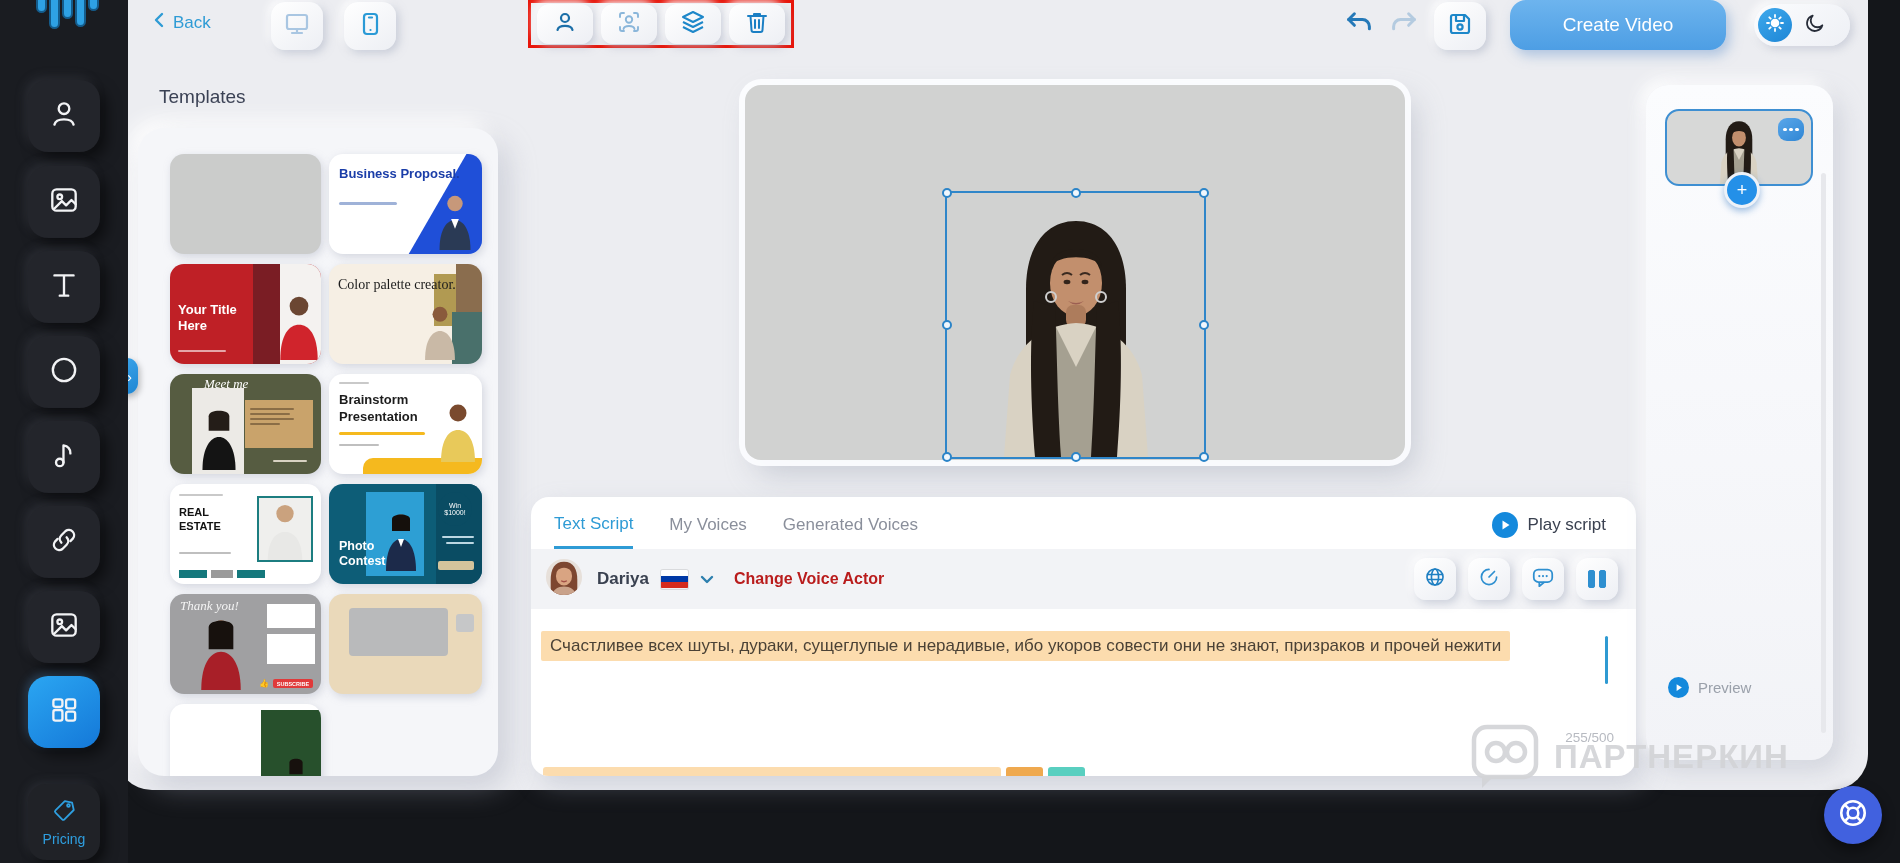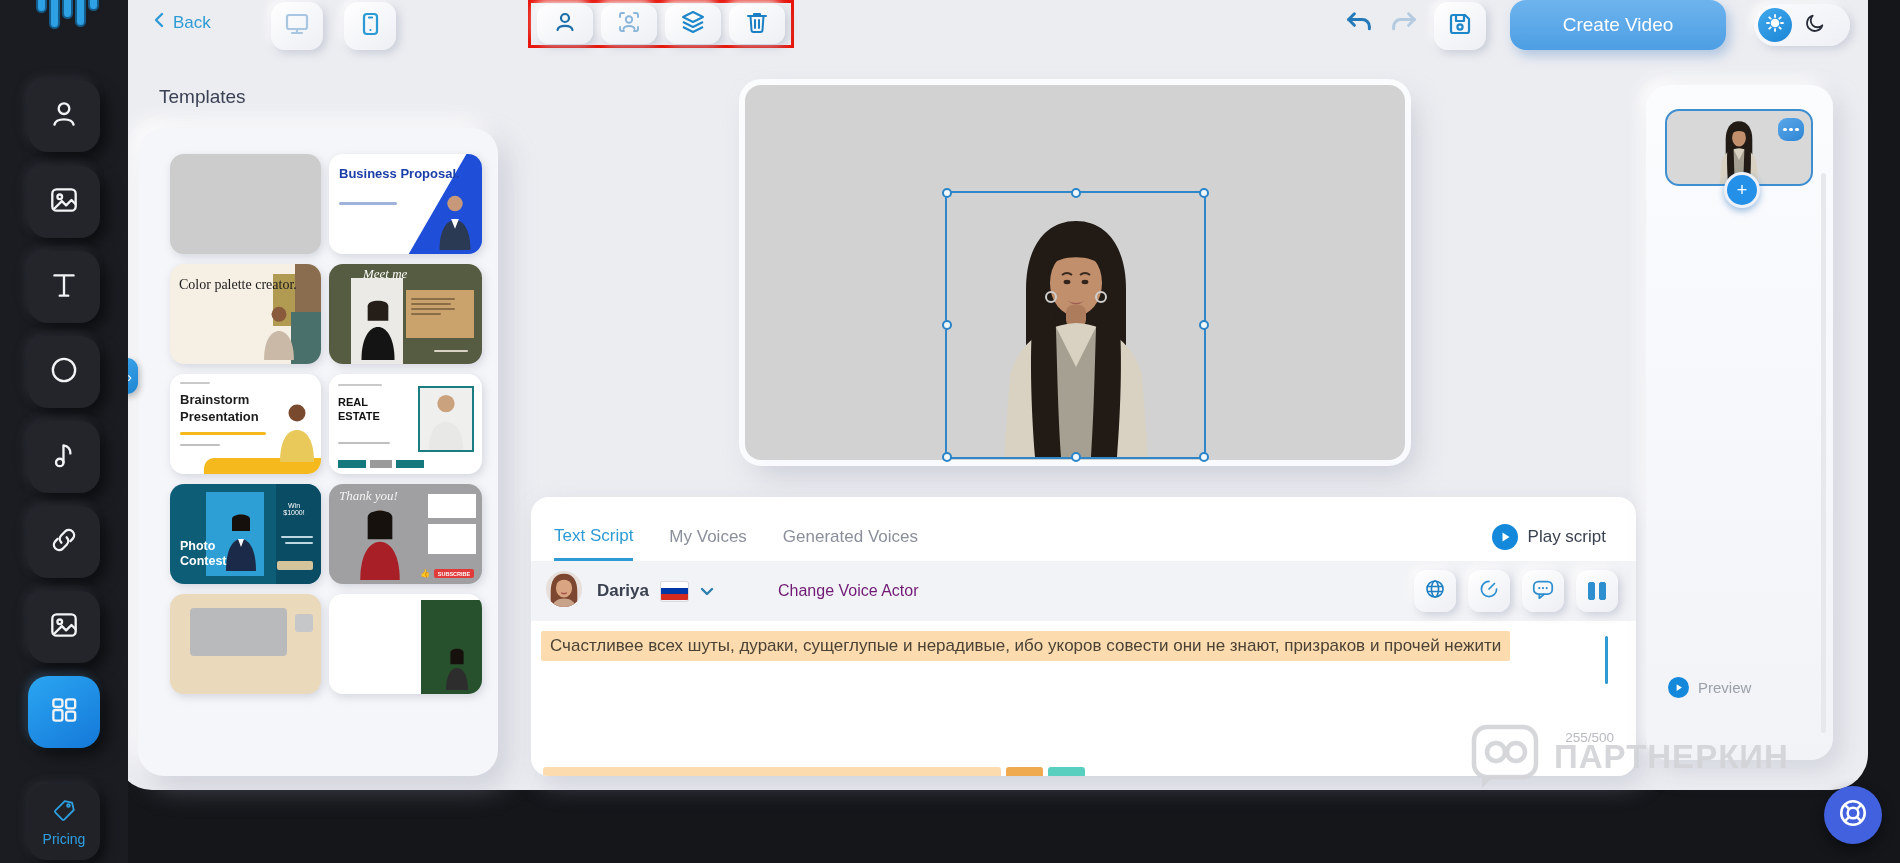--- a/index.html
+++ b/index.html
@@ -62,33 +62,33 @@
   .canvas{position:absolute;left:629px;top:85px;width:660px;height:375px;background:#d1d2d1;border-radius:16px;
        box-shadow:0 0 0 6px rgba(252,253,255,.92),10px 14px 30px rgba(158,164,180,.45);}
   .selection{position:absolute;left:829px;top:191px;width:261px;height:268px;border:2px solid #2f86c9;box-sizing:border-box;}
   .hdl{position:absolute;width:10px;height:10px;border:2.5px solid #2b84c8;background:#f0f7fd;border-radius:50%;
        transform:translate(-50%,-50%);box-sizing:border-box;cursor:pointer;}
   .avatar-main{position:absolute;left:50%;bottom:0;transform:translateX(-50%);}
 
   
   .script{position:absolute;left:415px;top:497px;width:1105px;height:279px;background:#fff;border-radius:18px;
        box-shadow:8px 10px 24px rgba(160,166,182,.35);overflow:hidden;}
-  .script-head{height:48px;display:flex;align-items:center;padding:16px 30px 0 23px;}
+  .script-head{height:48px;display:flex;align-items:center;padding:4px 30px 0 23px;}
   .tab{height:48px;display:flex;align-items:center;font-size:17px;color:#8a8f9b;margin-right:36px;
        box-sizing:border-box;cursor:pointer;}
   .tab.active{color:#2e9bd5;border-bottom:3px solid #2e9bd5;font-weight:500;}
   .playscript{margin-left:auto;display:flex;align-items:center;gap:10px;cursor:pointer;}
   .play-circle{width:26px;height:26px;border-radius:50%;background:#1489dc;display:flex;align-items:center;justify-content:center;}
   .playscript-label{font-size:17px;color:#3a4150;font-weight:500;}
   .voice-row{height:60px;background:#f2f3f6;display:flex;align-items:center;padding:0 18px 0 14px;}
   .voice-name{font-size:17px;color:#3a4150;font-weight:600;margin-left:14px;}
   .flag-ru{width:27px;height:19px;margin-left:12px;border-radius:2px;overflow:hidden;
        box-shadow:0 0 0 1px rgba(0,0,0,.1);display:flex;flex-direction:column;}
   .flag-ru i{flex:1;}
-  .change-voice{font-size:16px;color:#701a75;font-weight:400;margin-left:64px;cursor:pointer;}
+  .change-voice{font-size:16px;color:#b91c1c;font-weight:700;margin-left:20px;cursor:pointer;}
   .v-icons{margin-left:auto;display:flex;gap:12px;}
   .v-btn{width:42px;height:42px;border-radius:12px;}
   .pause-bars{display:flex;gap:4px;}
   .pause-bars i{width:5px;height:16px;background:#2e8fd0;border-radius:2px;border:1px solid #2e8fd0;}
   .line-hl{position:absolute;left:10px;background:#fcdcae;color:#4b4236;font-size:17px;
        padding:5px 9px;border-radius:2px;white-space:nowrap;}
   .caret{position:absolute;left:1074px;top:139px;width:3px;height:48px;background:#2f9ad2;border-radius:2px;}
   .counter{position:absolute;right:22px;top:233px;font-size:13.5px;color:#b7bac1;}
   .cutbar{position:absolute;bottom:0;height:9px;border-radius:3px 3px 0 0;}
 
@@ -305,20 +305,35 @@
             <svg width="42" height="58" viewBox="0 0 40 60">
                 <circle cx="20" cy="12" r="8" fill="#c7987a"></circle>
                 <path d="M4 60C4 38 12 29 20 29s16 9 16 31Z" fill="#2a3a55"></path>
                 <path d="M16 28h8l-4 10Z" fill="#fff"></path>
               </svg>
           </div>
           <div class="abs bp-title" style="left:10px;top:12px;">Business Proposal.</div>
           <div class="abs tiny-line" style="left:10px;top:48px;width:58px;background:#9fb2d8;"></div>
         </div>
 
+        <div class="card" style="background:#bf2026;">
+          <div class="abs" style="left:55%;top:0;bottom:0;width:18%;background:#7a1d24;"></div>
+          <div class="abs" style="left:73%;top:0;bottom:0;right:0;background:#f4f2f0;"></div>
+          <div class="abs" style="right:-4px;bottom:0;">
+            <svg width="52" height="66" viewBox="0 0 40 60">
+                <circle cx="20" cy="11" r="8.5" fill="#6b4632"></circle>
+                <path d="M3 60C3 37 11 28 20 28s17 9 17 32Z" fill="#d0242c"></path>
+              </svg>
+          </div>
+          <div class="abs yt-title" style="left:8px;top:38px;">
+            <div>Your Title</div>
+            <div>Here</div>
+          </div>
+          <div class="abs tiny-line" style="left:8px;bottom:12px;width:48px;background:rgba(255,255,255,.6);height:2px;"></div>
+        </div>
 
         <div class="card t-serif" style="background:#f6efe4;">
           <div class="abs" style="right:0;top:0;width:26px;height:48px;background:#8a6d4e;"></div>
           <div class="abs" style="right:26px;top:10px;width:22px;height:52px;background:#b19a52;"></div>
           <div class="abs" style="right:0;bottom:0;width:30px;height:52px;background:#49706b;"></div>
           <div class="abs" style="right:22px;bottom:0;">
             <svg width="40" height="56" viewBox="0 0 40 60">
                 <circle cx="20" cy="11" r="8" fill="#8a5a3c"></circle>
                 <path d="M4 60C4 38 12 29 20 29s16 9 16 31Z" fill="#c9b9a6"></path>
               </svg>

